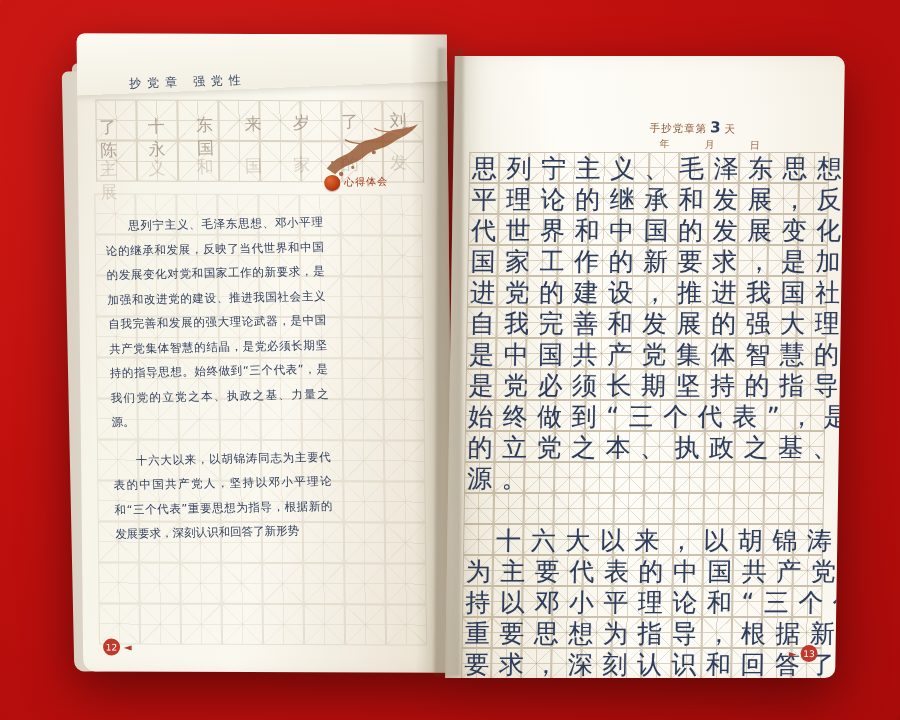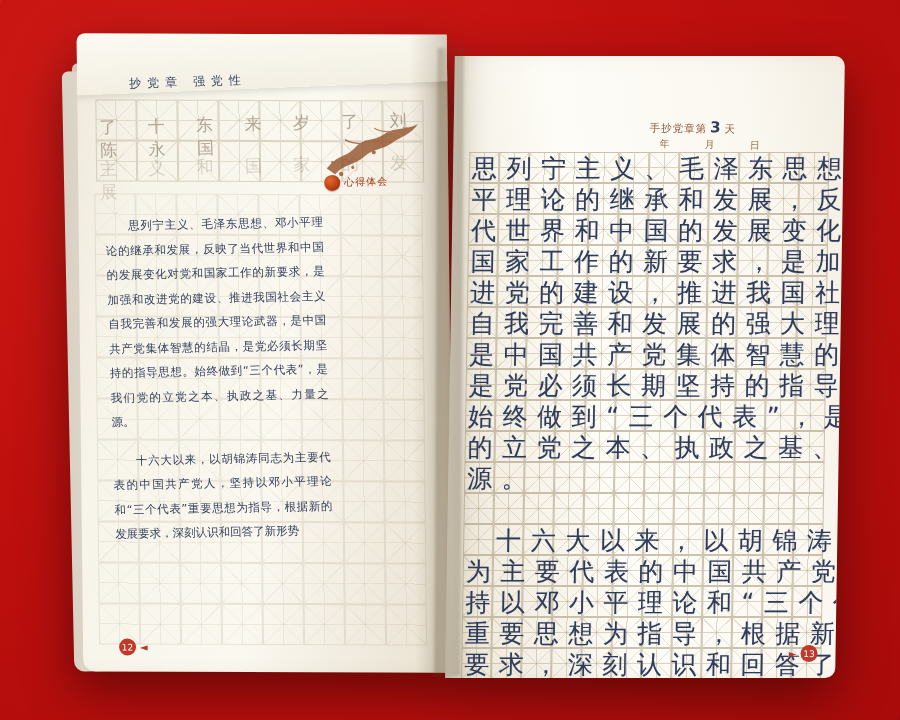--- a/index.html
+++ b/index.html
@@ -358,21 +358,21 @@
       <div class="badge">
         <span class="badge-dot"></span>
         <span class="badge-text">心得体会</span>
       </div>
 
       <div class="left-para">
         <p>思列宁主义、毛泽东思想、邓小平理论的继承和发展，反映了当代世界和中国的发展变化对党和国家工作的新要求，是加强和改进党的建设、推进我国社会主义自我完善和发展的强大理论武器，是中国共产党集体智慧的结晶，是党必须长期坚持的指导思想。始终做到“三个代表”，是我们党的立党之本、执政之基、力量之源。</p>
         <p>十六大以来，以胡锦涛同志为主要代表的中国共产党人，坚持以邓小平理论和“三个代表”重要思想为指导，根据新的发展要求，深刻认识和回答了新形势</p>
       </div>
 
-      <div class="pgnum" style="left:36px;bottom:16px;">
+      <div class="pgnum" style="left:20px;bottom:16px;">
         <span class="circle">12</span>
         <span class="arrow">◄</span>
       </div>
 
       <div class="shadow-edge"></div>
     </div>
 
     <div class="page page-right">
 
       <div class="right-head">

